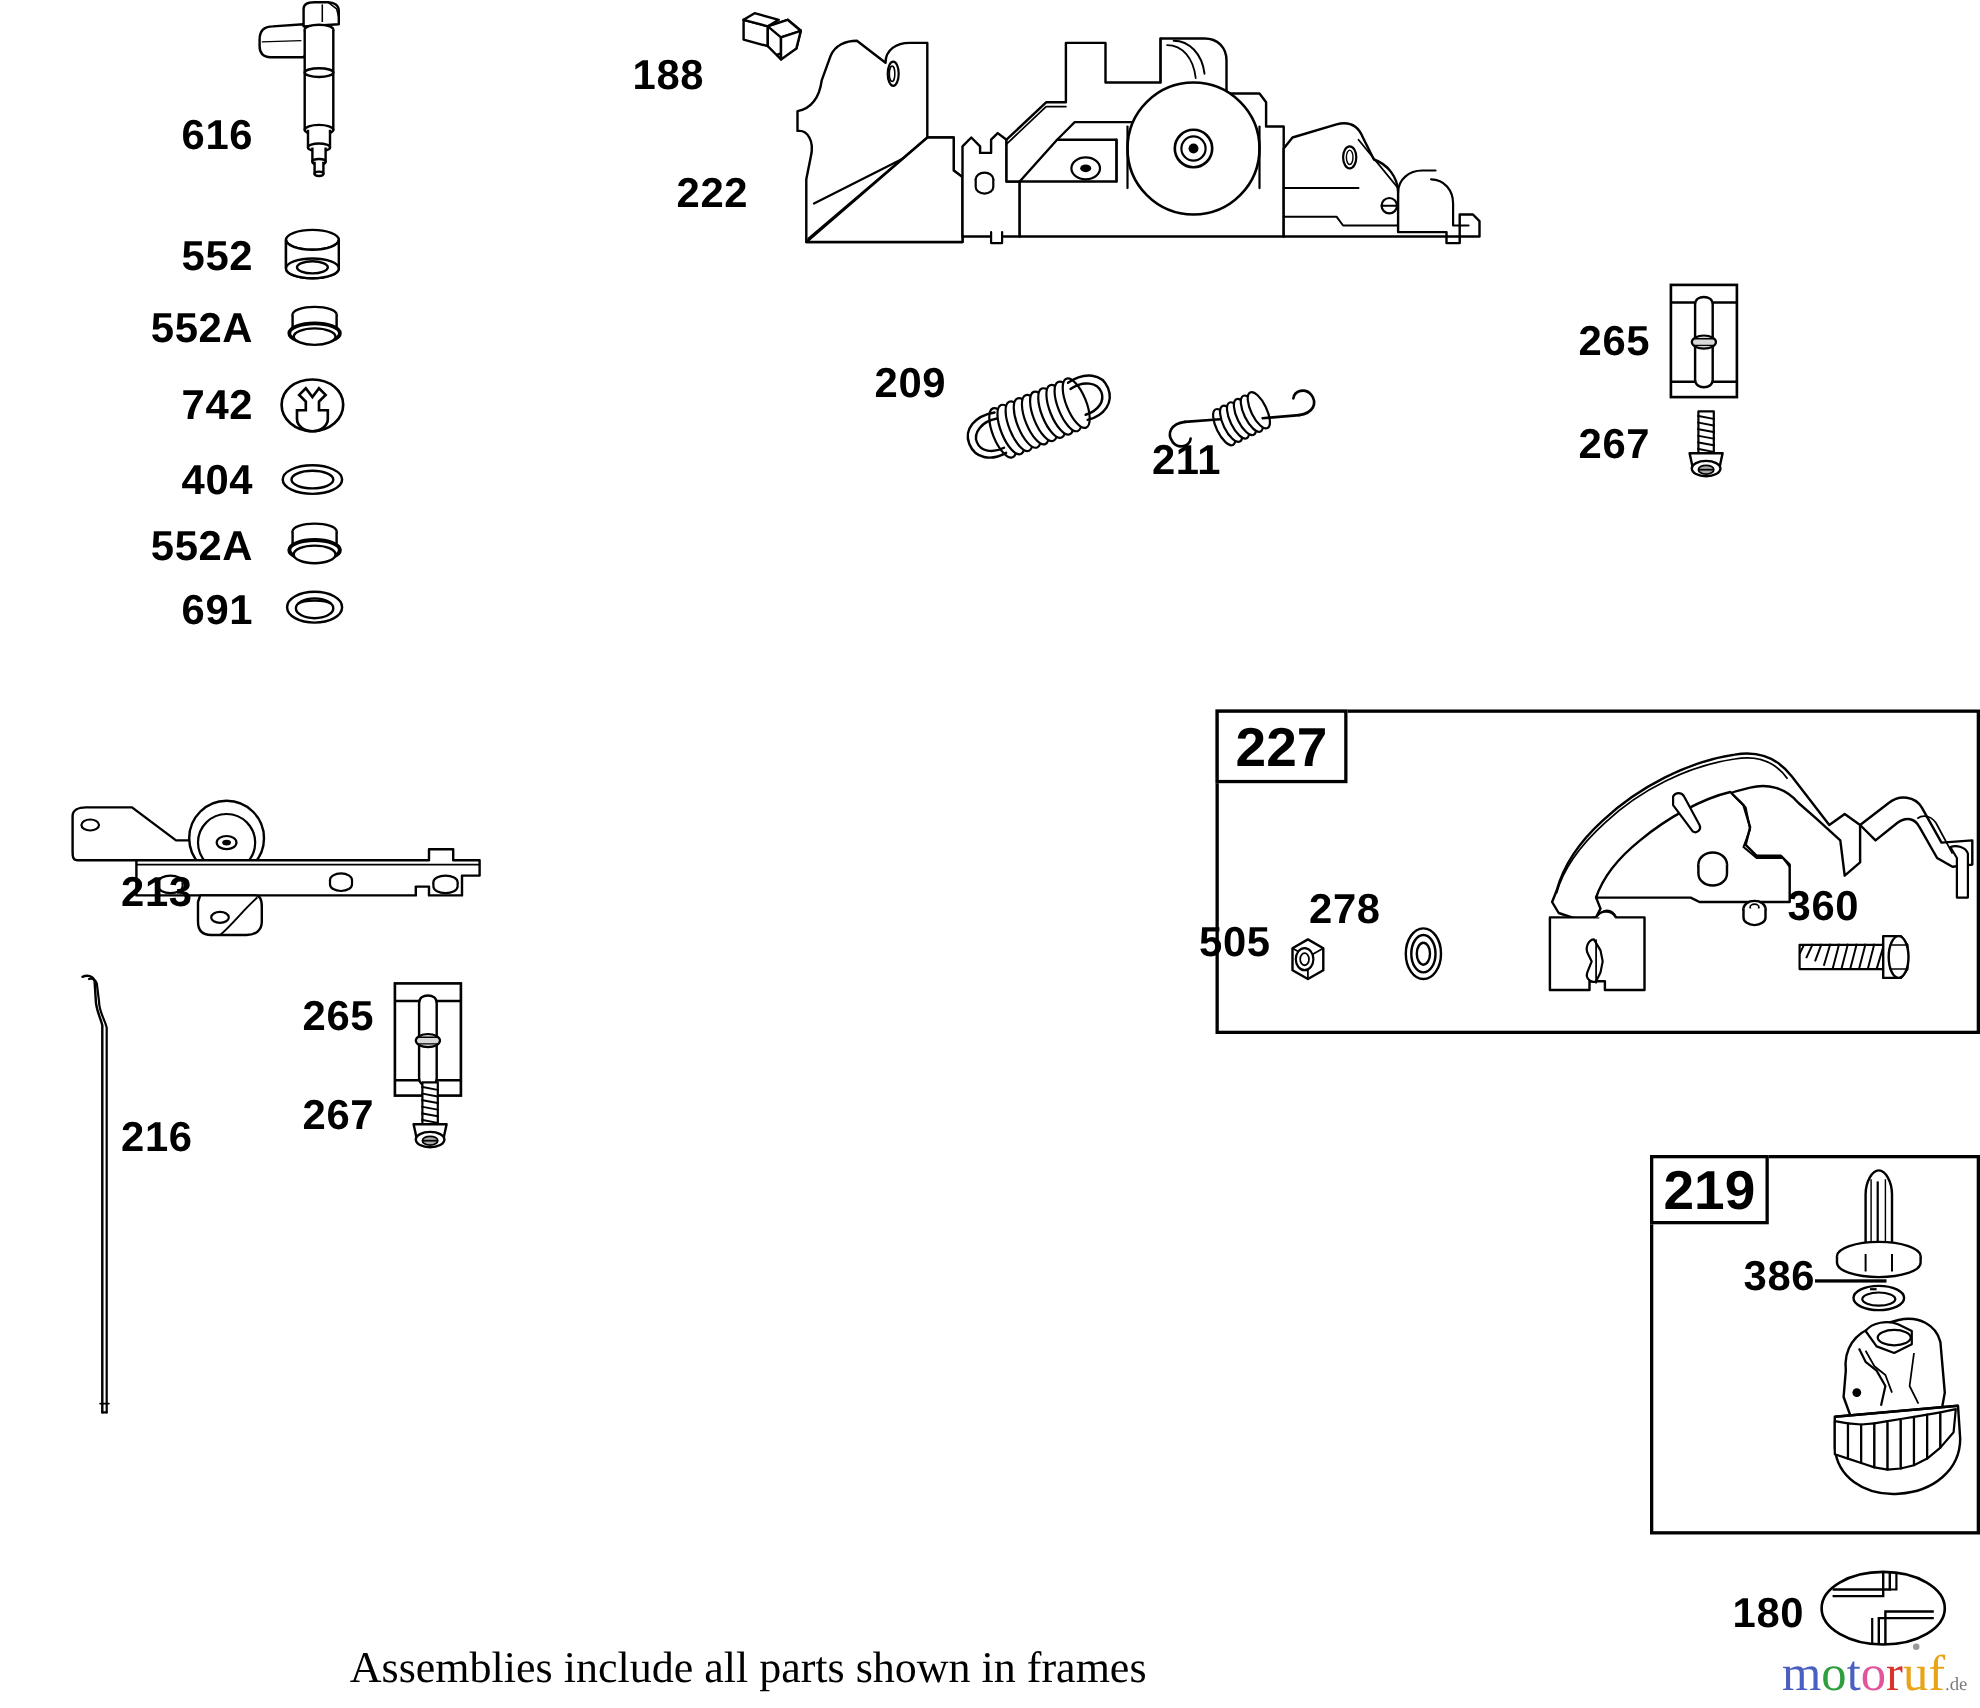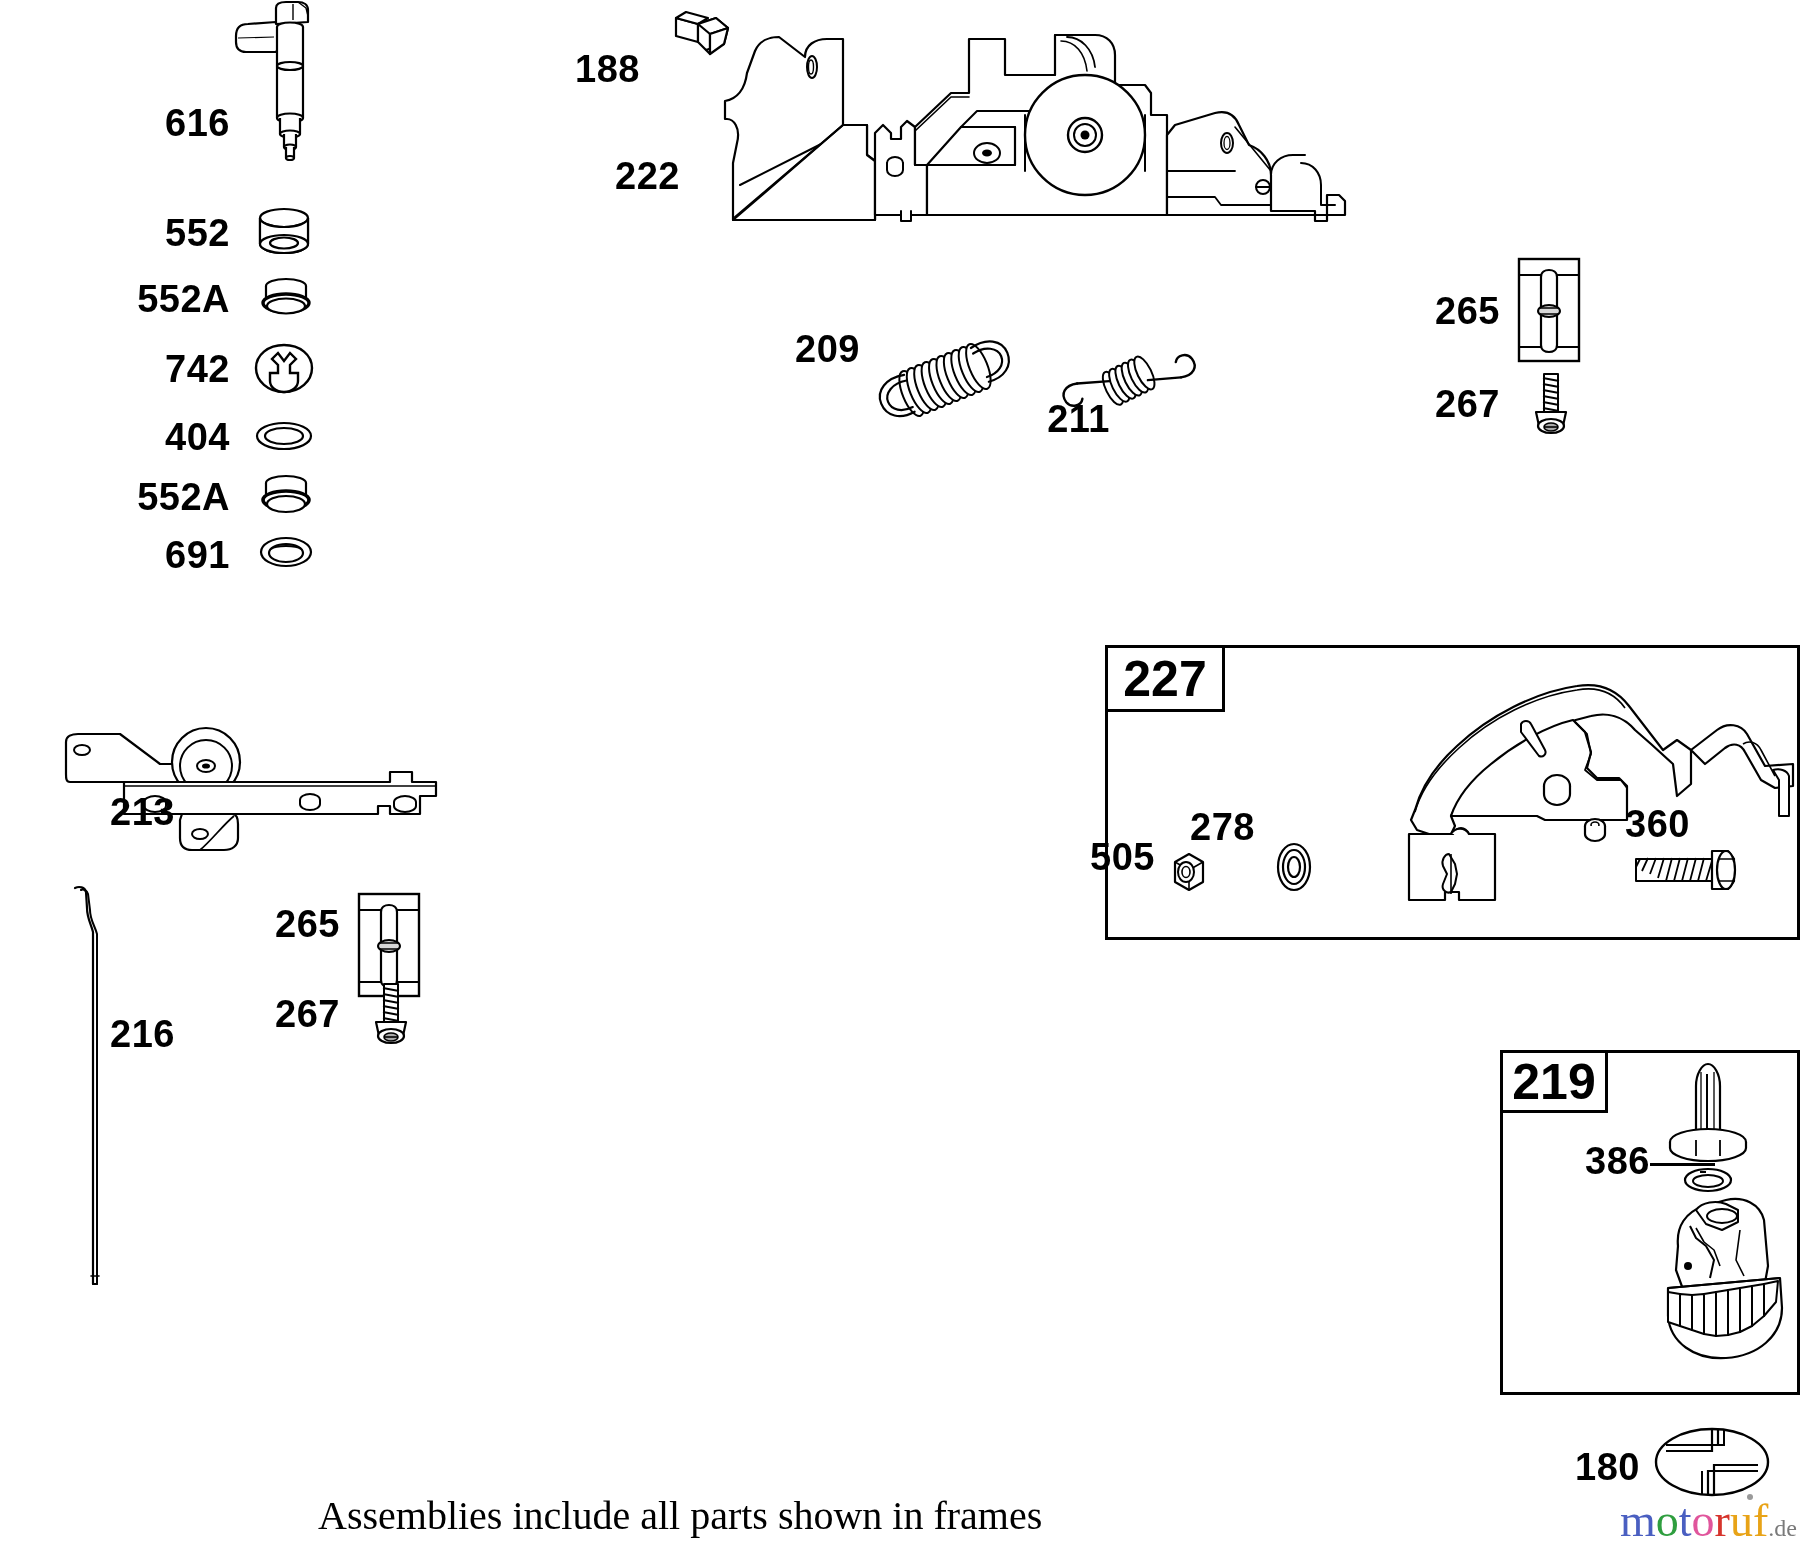--- a/index.html
+++ b/index.html
@@ -65,21 +65,21 @@
   .logo .dotacc {
     position: absolute;
     top: -4px;
     right: 44px;
     width: 6px;
     height: 6px;
     border-radius: 50%;
     background: #9a9a9a;
   }
   .logo .de {
-    font-size: 24px;
+    font-size: 17px;
     color: #7a7a7a;
   }
   .leader {
     position: absolute;
     background: #000;
     height: 3px;
   }
 </style>
 </head>
 <body>

